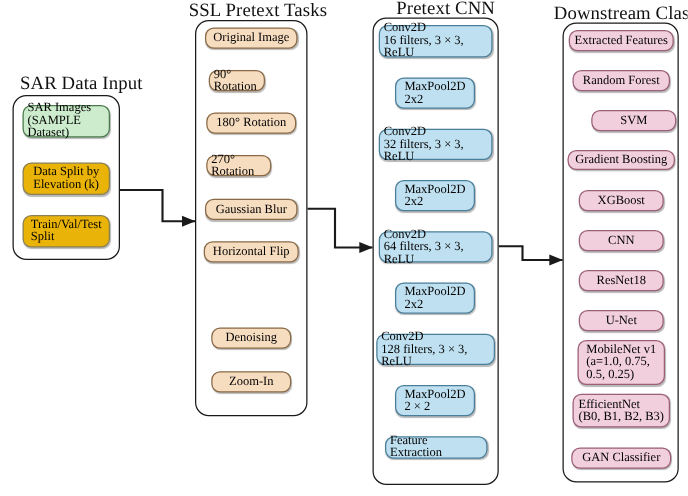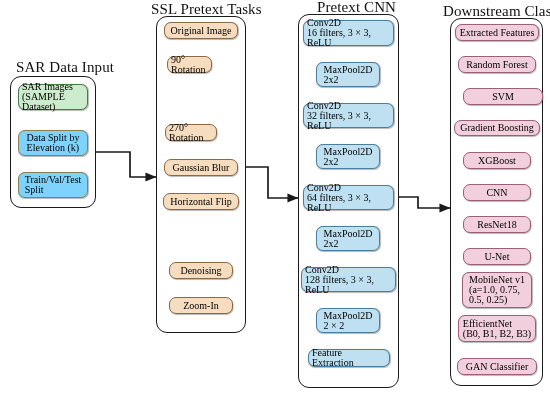--- a/index.html
+++ b/index.html
@@ -60,21 +60,21 @@
     align-items: center;
     justify-content: center;
     font-size: 10px;
     line-height: 10px;
     padding: 1px 3px;
     box-shadow: 0.6px 0.9px 0.8px rgba(0,0,0,0.28);
     white-space: pre-line;
   }
 
   .node.green  { background: #cdeccd; border-color: #4a7a4a; }
-  .node.yellow { background: #7dd3fc; border-color: #8a8052; }
+  .node.yellow { background: #eab308; border-color: #8a8052; }
   .node.tan    { background: #f7ddc0; border-color: #8a6a45; }
   .node.blue   { background: #bfe0f0; border-color: #4a7f9b; }
   .node.pink   { background: #f2cfdc; border-color: #9b5f77; }
 </style>
 </head>
 <body>
 
 <div class="canvas">
 
   <svg class="connectors" viewBox="0 0 550 397">
@@ -116,20 +116,21 @@
   <div class="node yellow" style="left:18px; top:130px; width:70px; height:26px;">Data Split by
 Elevation (k)</div>
   <div class="node yellow" style="left:18px; top:172px; width:70px; height:26px;">Train/Val/Test
 Split</div>
 
   <div class="panel-title" style="left:151px; top:4px; width:100px;">SSL Pretext Tasks</div>
   <div class="panel" style="left:156px; top:16px; width:90px; height:317px;"></div>
 
   <div class="node tan" style="left:164px; top:22px; width:74px; height:17px;">Original Image</div>
   <div class="node tan" style="left:167px; top:56px; width:45px; height:17px;">90° Rotation</div>
+  <div class="node tan" style="left:165px; top:90px; width:72px; height:17px;">180° Rotation</div>
   <div class="node tan" style="left:165px; top:124px; width:52px; height:17px;">270° Rotation</div>
   <div class="node tan" style="left:164px; top:159px; width:74px; height:17px;">Gaussian Blur</div>
   <div class="node tan" style="left:163px; top:193px; width:76px; height:17px;">Horizontal Flip</div>
   <div class="node tan" style="left:169px; top:262px; width:64px; height:17px;">Denoising</div>
   <div class="node tan" style="left:169px; top:297px; width:64px; height:17px;">Zoom-In</div>
 
   <div class="panel-title" style="left:300px; top:2px; width:96px;">Pretext CNN</div>
   <div class="panel" style="left:298px; top:14px; width:101px; height:374px;"></div>
 
   <div class="node blue" style="left:303px; top:20px; width:91px; height:26px;">Conv2D
@@ -148,21 +149,21 @@
 128 filters, 3 × 3, ReLU</div>
   <div class="node blue" style="left:316px; top:308px; width:64px; height:25px;">MaxPool2D
 2 × 2</div>
   <div class="node blue" style="left:308px; top:349px; width:82px; height:18px;">Feature Extraction</div>
 
   <div class="panel-title" style="left:443px; top:6px; width:106px;">Downstream Classifiers</div>
   <div class="panel" style="left:450px; top:18px; width:93px; height:368px;"></div>
 
   <div class="node pink" style="left:455px; top:24px; width:84px; height:17px;">Extracted Features</div>
   <div class="node pink" style="left:458px; top:56px; width:78px; height:17px;">Random Forest</div>
-  <div class="node pink" style="left:463px; top:88px; width:80px; height:17px;">SVM</div>
+  <div class="node pink" style="left:473px; top:88px; width:68px; height:17px;">SVM</div>
   <div class="node pink" style="left:454px; top:120px; width:86px; height:16px;">Gradient Boosting</div>
   <div class="node pink" style="left:463px; top:152px; width:68px; height:17px;">XGBoost</div>
   <div class="node pink" style="left:463px; top:184px; width:68px; height:17px;">CNN</div>
   <div class="node pink" style="left:463px; top:216px; width:68px; height:17px;">ResNet18</div>
   <div class="node pink" style="left:463px; top:248px; width:68px; height:17px;">U-Net</div>
   <div class="node pink" style="left:462px; top:272px; width:70px; height:36px;">MobileNet v1
 (a=1.0, 0.75,
 0.5, 0.25)</div>
   <div class="node pink" style="left:458px; top:315px; width:78px; height:27px;">EfficientNet
 (B0, B1, B2, B3)</div>

